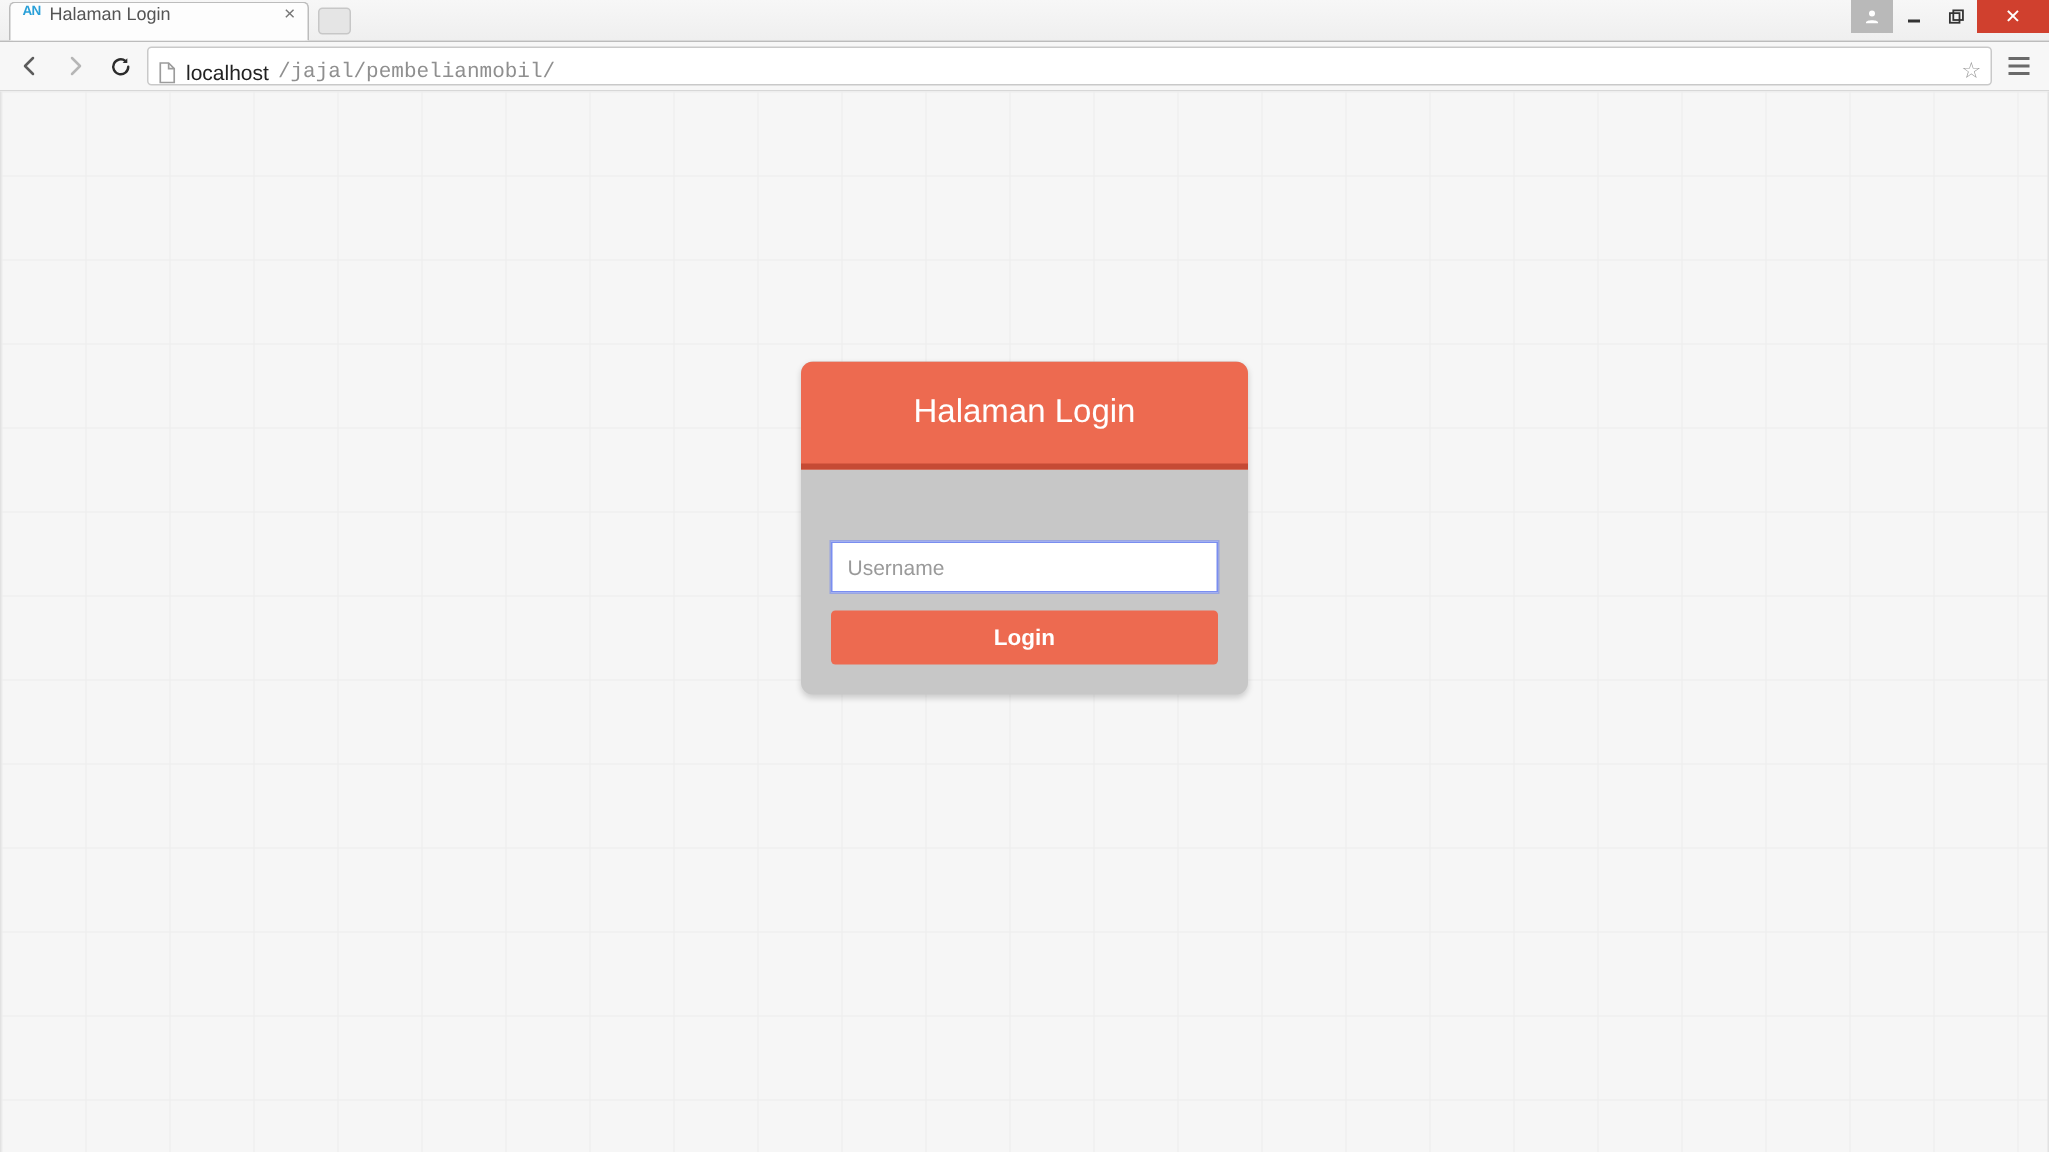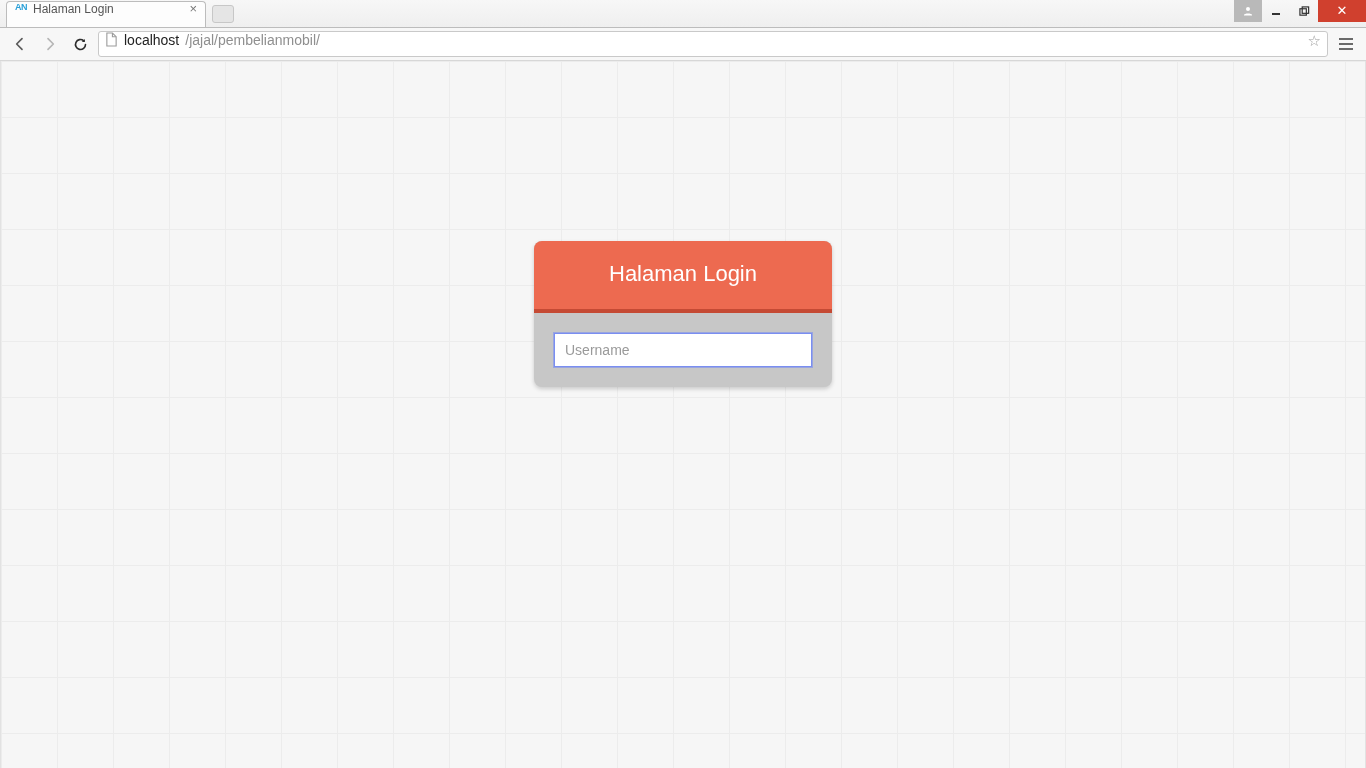--- a/index.html
+++ b/index.html
@@ -67,27 +67,27 @@
     }
     .nav-btn {
       width: 24px; height: 24px; display:flex; align-items:center; justify-content:center;
       color:#5c5c5c; border-radius:3px;
     }
     .nav-btn.disabled { color:#b6b6b6; }
     .nav-btn svg { width:16px; height:16px; }
     .reload svg { width:15px; height:15px; }
     .omnibox {
       flex:1; height:26px; border:1px solid #c9c9c9; border-radius:3px;
-      background:#fff; display:flex; align-items:flex-start; padding:0 6px; gap:6px;
+      background:#fff; display:flex; align-items:flex-end; padding:0 6px; gap:6px;
       font-size:14px; color:#333;
     }
     .omnibox .page-icon { color:#9c9c9c; }
     .omnibox .page-icon svg { width:13px; height:15px; display:block; }
     .omnibox .url-host { color:#222; }
-    .omnibox .url-path { color:#8f8f8f; }
+    .omnibox .url-path { color:#8f8f8f;font-family:Liberation Mono, monospace; }
     .omnibox .star { margin-left:auto; color:#9c9c9c; font-size:15px; }
     .menu-btn {
       width:24px; height:24px; display:flex; flex-direction:column; gap:3px;
       align-items:center; justify-content:center;
     }
     .menu-btn span { width:14px; height:2px; background:#6a6a6a; }
 
     
     .viewport {
       flex:1; position:relative;
@@ -121,20 +121,21 @@
     }
     .login-body {
       padding:20px;
       display:flex; flex-direction:column; gap:12px;
     }
     .text-input {
       width:100%; height:34px;
       border:1px solid #ccc; background:#fff;
       padding:0 10px; font-size:14px; color:#333;
       outline:none;
+      margin-top:28px;
     }
     .text-input::placeholder { color:#9a9a9a; }
     .text-input.focused {
       border:1px solid #7a8ef0;
       box-shadow:0 0 0 1px rgba(122,142,240,0.6);
     }
     .login-btn {
       width:100%; height:36px;
       background:#ed6a50; color:#fff;
       border:none; border-radius:3px;
@@ -210,15 +211,16 @@
       <span></span>
       <span></span>
   </div>
 </div>
 
 <div class="viewport">
   <div class="login-card">
     <div class="login-header">Halaman Login</div>
     <div class="login-body">
       <input type="text" class="text-input focused" placeholder="Username" style="">
+      <button class="login-btn">Login</button>
     </div>
   </div>
 </div>
 
 </body></html>

